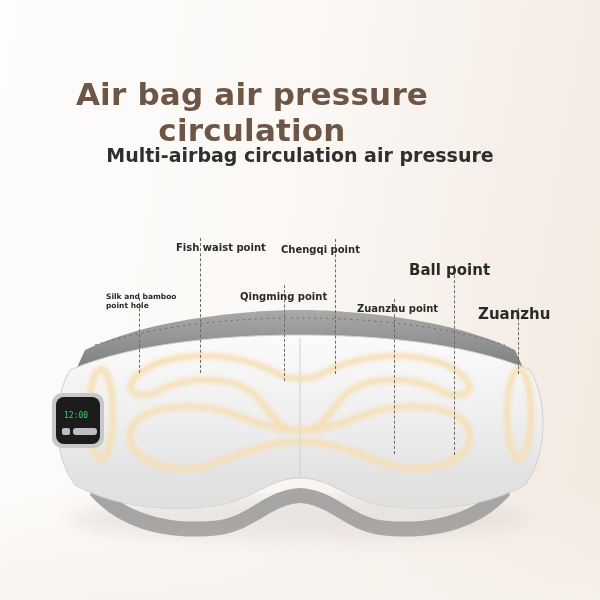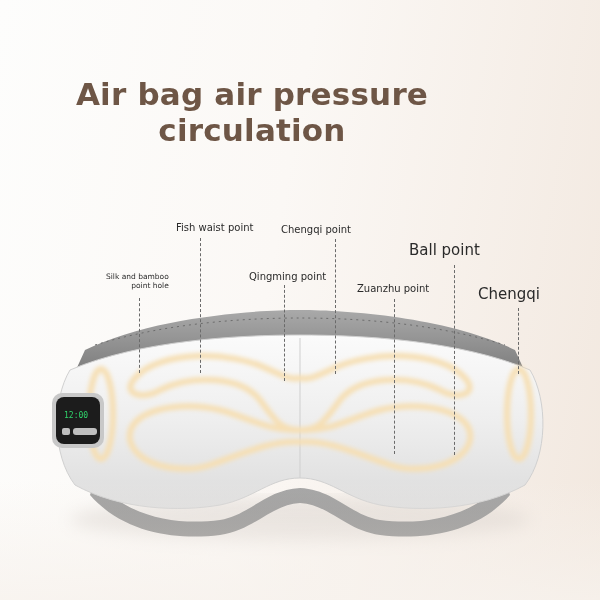--- a/index.html
+++ b/index.html
@@ -14,35 +14,36 @@
       pointer-events:none;
     }
     .title {
       position:absolute; top:76px; left:0; width:504px; text-align:center;
       font-size:31px; font-weight:bold; color:#6e5646; letter-spacing:0.2px;
     }
     .subtitle {
       position:absolute; top:144px; left:0; width:600px; text-align:center;
       font-size:19px; font-weight:bold; color:#2f2f2f;
     }
-    .label { position:absolute; font-weight:normal; color:#2a2a2a; white-space:nowrap; }
+    .label { position:absolute; font-weight:bold; color:#2a2a2a; white-space:nowrap;margin-top:20px; }
     .label.sm { font-size:10px; }
     .label.xs { font-size:7.5px; line-height:9px; }
     .label.lg { font-size:15px;text-align:center; }
     .leader {
       position:absolute; width:0; border-left:1px dashed #6a6a6a;
     }
     svg.mask { position:absolute; left:0; top:0; }
   </style>
 </head>
 <body>
 
 <div class="canvas">
 
   <div class="title">Air bag air pressure circulation</div>
+  <div class="subtitle">Multi-airbag circulation air pressure</div>
 
   <svg class="mask" width="600" height="600" viewBox="0 0 600 600">
     <defs>
       <linearGradient id="body" x1="0" y1="0" x2="0" y2="1">
         <stop offset="0" stop-color="#fbfbfb"></stop>
         <stop offset="0.5" stop-color="#eeeeee"></stop>
         <stop offset="1" stop-color="#dcdcdc"></stop>
       </linearGradient>
       <linearGradient id="strap" x1="0" y1="0" x2="0" y2="1">
         <stop offset="0" stop-color="#a9a9a9"></stop>
@@ -87,24 +88,24 @@
   </svg>
 
   <div class="leader" style="left:139px; top:298px; height:75px;"></div>
   <div class="leader" style="left:200px; top:238px; height:135px;"></div>
   <div class="leader" style="left:284px; top:285px; height:96px;"></div>
   <div class="leader" style="left:335px; top:239px; height:135px;"></div>
   <div class="leader" style="left:394px; top:299px; height:155px;"></div>
   <div class="leader" style="left:454px; top:265px; height:190px;"></div>
   <div class="leader" style="left:518px; top:308px; height:66px;"></div>
 
-  <div class="label xs" style="left:106px; top:272px;text-align:right;">
+  <div class="label xs" style="left:106px; top:272px;">
     <div>Silk and bamboo</div>
     <div>point hole</div>
   </div>
   <div class="label sm" style="left:176px; top:222px;">Fish waist point</div>
   <div class="label sm" style="left:281px; top:224px;">Chengqi point</div>
-  <div class="label sm" style="left:249px; top:271px;">Qingming point</div>
+  <div class="label sm" style="left:240px; top:271px;">Qingming point</div>
   <div class="label lg" style="left:409px; top:241px;">Ball point</div>
   <div class="label sm" style="left:357px; top:283px;">Zuanzhu point</div>
-  <div class="label lg" style="left:478px; top:285px;">Chengqi</div>
+  <div class="label lg" style="left:478px; top:285px;">Zuanzhu</div>
 
 </div>
 
 </body></html>

